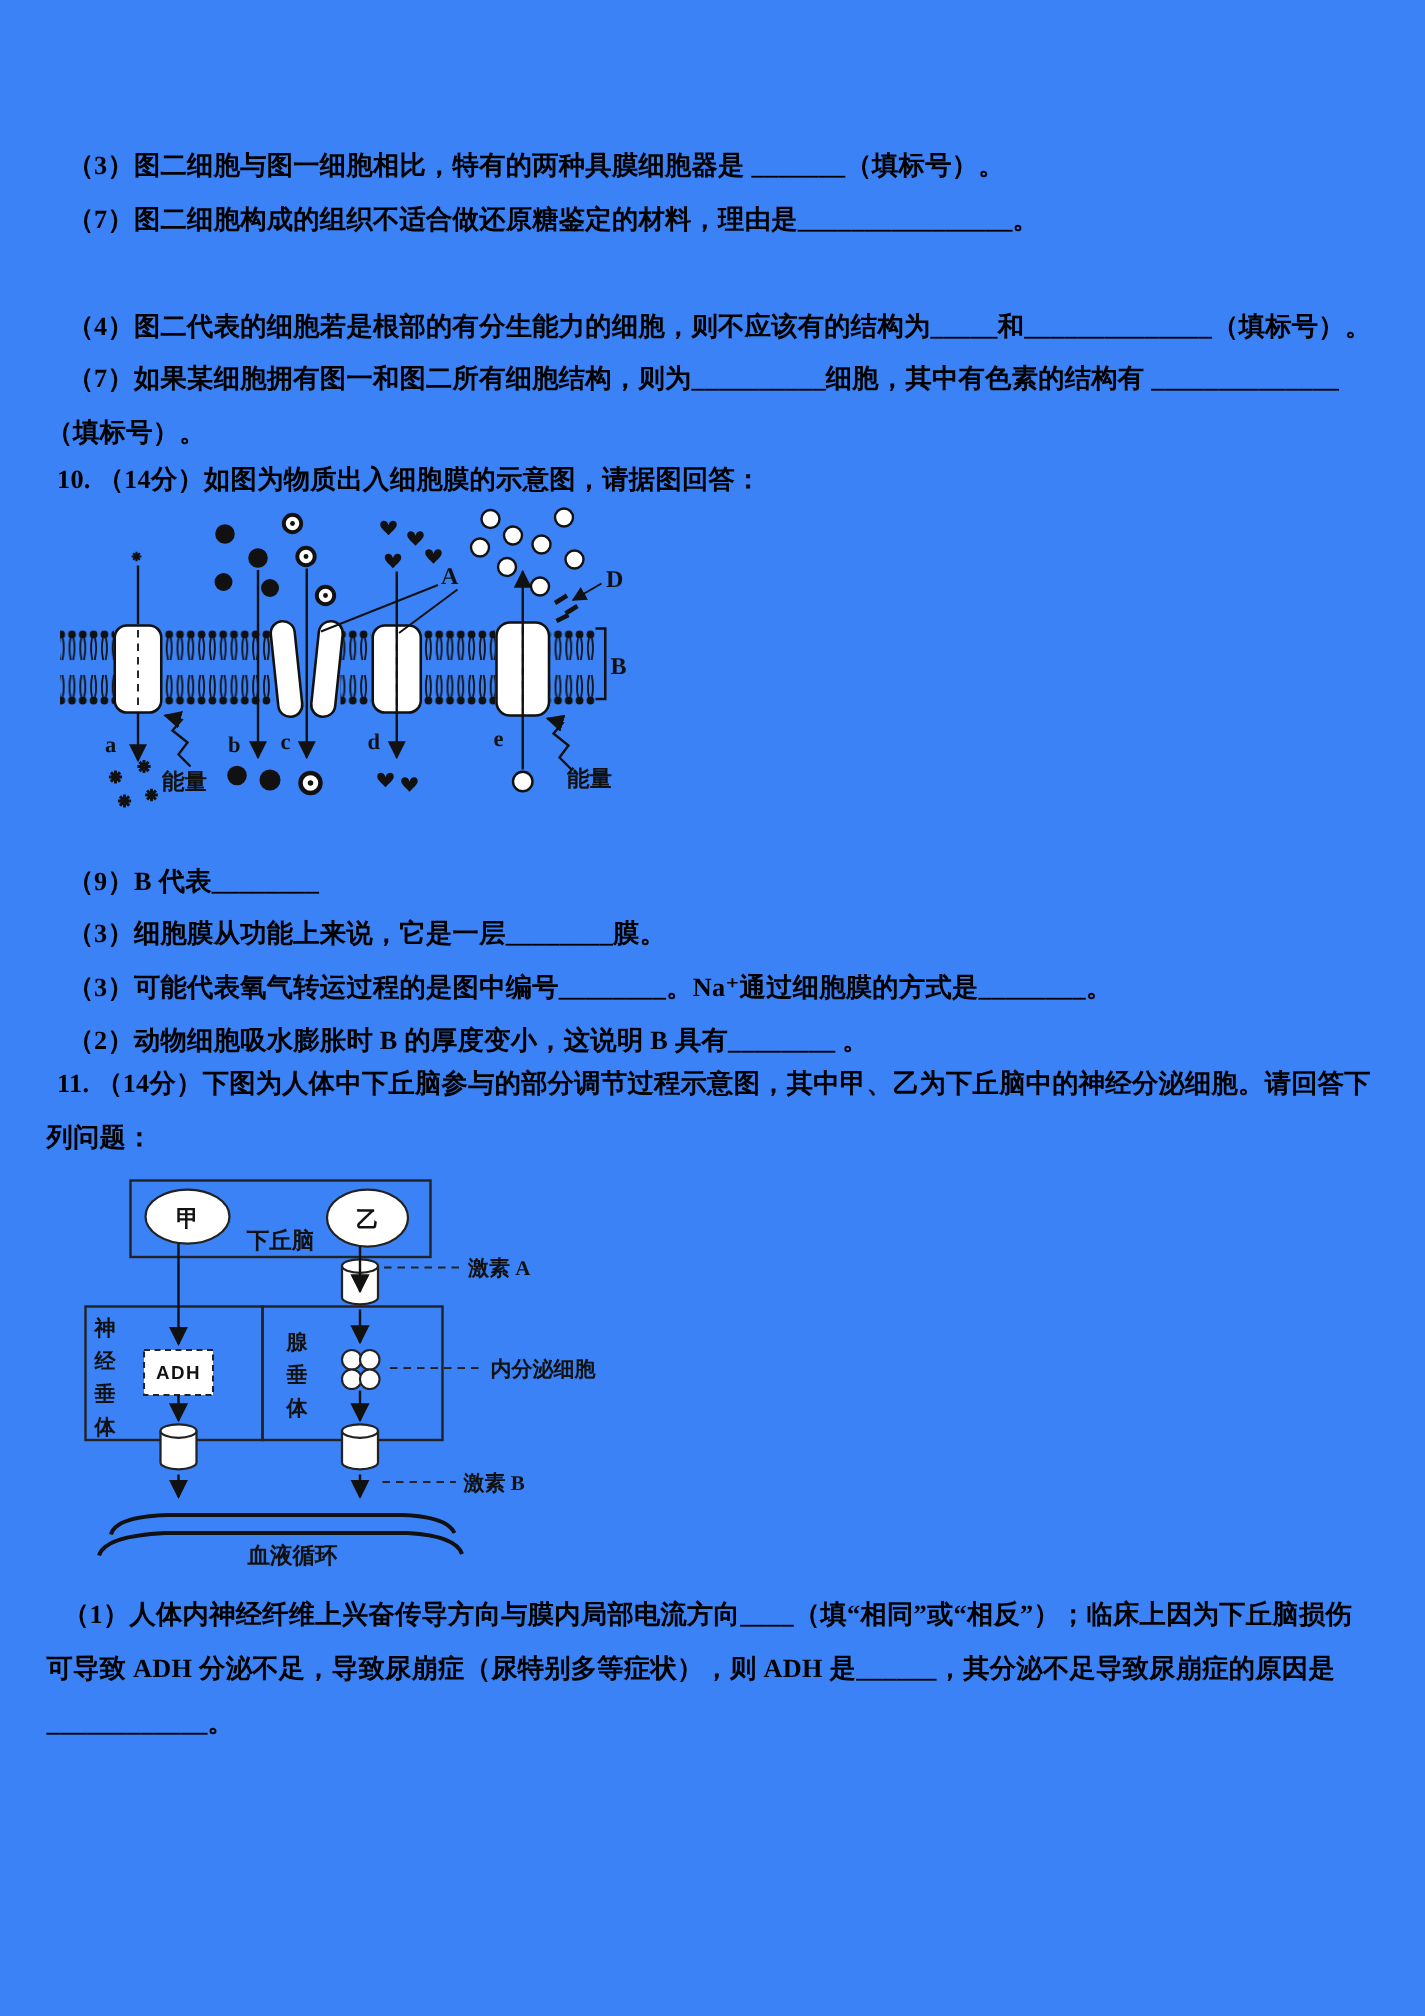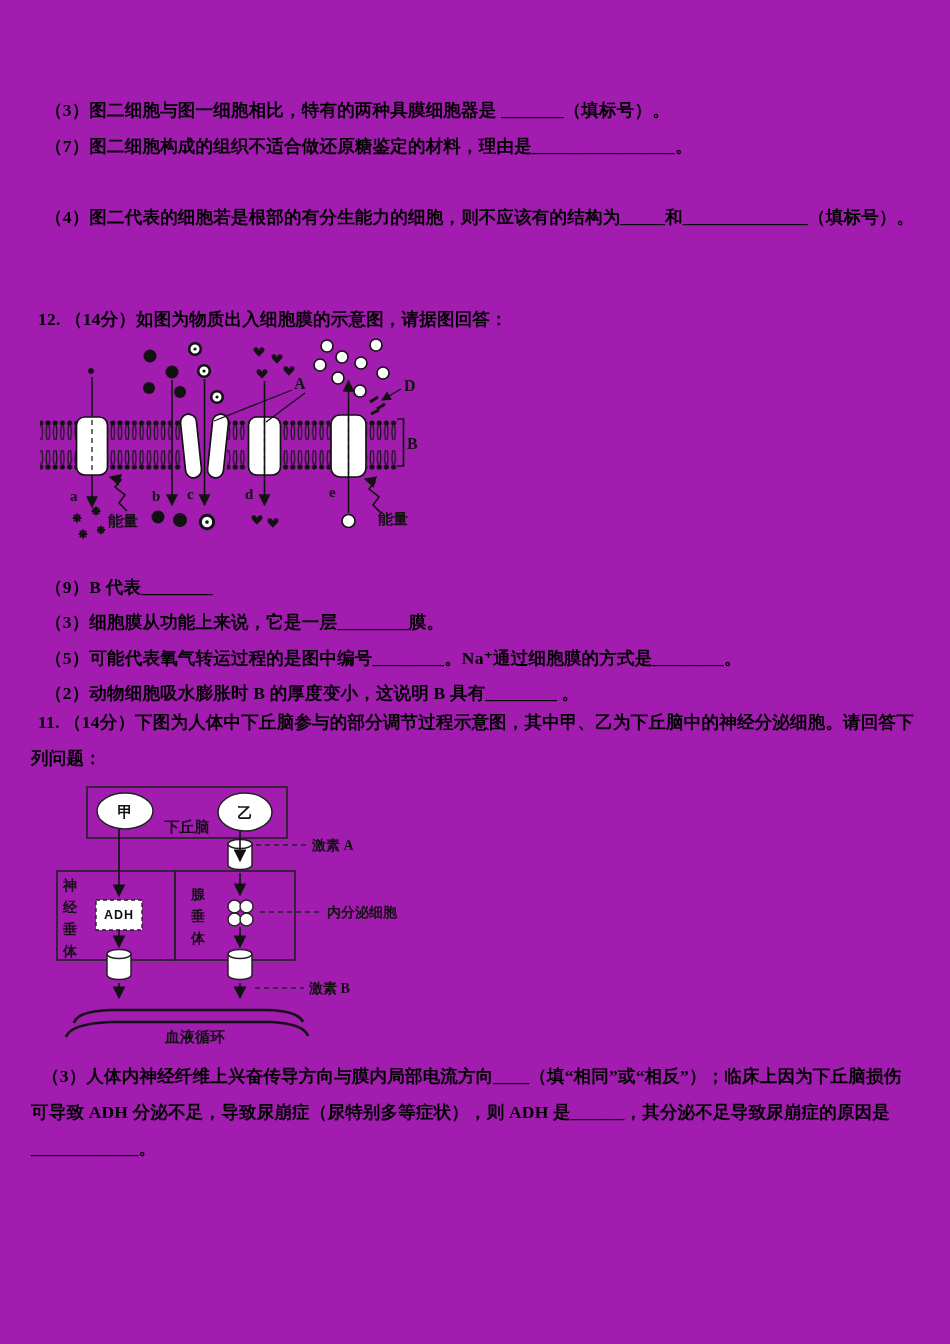--- a/index.html
+++ b/index.html
@@ -1,17 +1,17 @@
 <!DOCTYPE html>
 <html><head>
 <meta charset="utf-8">
 <style>
   html,body{margin:0;padding:0;background:#ffffff;}
   .page{
-    position:relative;width:950px;height:1344px;background:#a21caf;overflow:hidden;
+    position:relative;width:950px;height:1344px;background:#3b82f6;overflow:hidden;
     font-family:"Liberation Serif","DejaVu Serif",serif;
     color:#000;font-size:17.5px;font-weight:bold;
   }
   .para{position:absolute;left:31px;width:884px;line-height:36px;letter-spacing:.2px;white-space:normal;}
   .i14{text-indent:14px}
   .i11{text-indent:11px}
   .i7{text-indent:7px}
   svg{position:absolute;}
   svg text{font-family:"Liberation Serif","DejaVu Serif",serif;fill:#111;}
   .dlbl{font-weight:bold;font-size:15px;}
@@ -21,22 +21,23 @@
   .adh{font-family:"Liberation Sans","DejaVu Sans",sans-serif;font-size:12.5px;letter-spacing:1px;}
 </style>
 </head>
 <body>
 
 <div class="page">
 
   <div class="para i14" style="top:92px">（3）图二细胞与图一细胞相比，特有的两种具膜细胞器是 _______（填标号）。</div>
   <div class="para i14" style="top:127.5px">（7）图二细胞构成的组织不适合做还原糖鉴定的材料，理由是________________。</div>
   <div class="para i14" style="top:198.5px">（4）图二代表的细胞若是根部的有分生能力的细胞，则不应该有的结构为_____和______________（填标号）。</div>
-
-  <div class="para i7" style="top:301px">12. （14分）如图为物质出入细胞膜的示意图，请据图回答：</div>
+  <div class="para i14" style="top:234px">（7）如果某细胞拥有图一和图二所有细胞结构，则为__________细胞，其中有色素的结构有 ______________（填标号）。</div>
+
+  <div class="para i7" style="top:301px">10. （14分）如图为物质出入细胞膜的示意图，请据图回答：</div>
 
   <svg style="left:30px;top:335px" width="400" height="212" viewBox="0 0 400 212">
     <defs>
       <marker id="arr" viewBox="0 0 10 10" refX="9" refY="5" markerWidth="7.5" markerHeight="7.5" orient="auto">
         <path d="M0 0 L10 5 L0 10 Z" fill="#111"></path>
       </marker>
       <pattern id="lipT" x="0" y="85" width="7.2" height="24" patternUnits="userSpaceOnUse">
         <circle cx="3.6" cy="3" r="2.6" fill="#111"></circle>
         <path d="M2.6 5.5 Q1.1 12 2.8 20 M4.6 5.5 Q6.1 12 4.4 20" stroke="#111" stroke-width="1.2" fill="none"></path>
       </pattern>
@@ -157,21 +158,21 @@
     <text x="299" y="162" class="dlbl">e</text>
     <text x="264" y="54" class="dlbl-lg">A</text>
     <text x="377" y="114" class="dlbl-lg">B</text>
     <text x="374" y="56" class="dlbl-lg">D</text>
     <text x="78" y="191" class="cjk15" font-weight="bold">能量</text>
     <text x="348" y="189" class="cjk15" font-weight="bold">能量</text>
   </svg>
 
   <div class="para i14" style="top:569px">（9）B 代表________</div>
   <div class="para i14" style="top:604px">（3）细胞膜从功能上来说，它是一层________膜。</div>
-  <div class="para i14" style="top:640px">（5）可能代表氧气转运过程的是图中编号________。Na⁺通过细胞膜的方式是________。</div>
+  <div class="para i14" style="top:640px">（3）可能代表氧气转运过程的是图中编号________。Na⁺通过细胞膜的方式是________。</div>
   <div class="para i14" style="top:675px">（2）动物细胞吸水膨胀时 B 的厚度变小，这说明 B 具有________ 。</div>
 
   <div class="para i7" style="top:704px">11. （14分）下图为人体中下丘脑参与的部分调节过程示意图，其中甲、乙为下丘脑中的神经分泌细胞。请回答下列问题：</div>
 
   <svg style="left:50px;top:785px" width="362" height="268" viewBox="0 0 362 268">
     <defs>
       <marker id="arr2" viewBox="0 0 10 10" refX="9" refY="5" markerWidth="8" markerHeight="8" orient="auto">
         <path d="M0 0 L10 5 L0 10 Z" fill="#111"></path>
       </marker>
       <g id="cyl2">
@@ -228,15 +229,15 @@
     <line x1="205" y1="203" x2="254" y2="203" stroke="#222" stroke-width="1.4" stroke-dasharray="5 4"></line>
     <text x="259" y="208" class="cjk14">激素 B</text>
 
     <g fill="none" stroke="#111" stroke-width="2.7">
       <path d="M24 238 Q27 226 62 225 L218 225 Q248 226 253 237"></path>
       <path d="M16 252 Q20 239 60 237 L222 237 Q254 239 258 251"></path>
     </g>
     <text x="145" y="257" text-anchor="middle" class="cjk15">血液循环</text>
   </svg>
 
-  <div class="para i11" style="top:1058px">（3）人体内神经纤维上兴奋传导方向与膜内局部电流方向____（填“相同”或“相反”）；临床上因为下丘脑损伤可导致 ADH 分泌不足，导致尿崩症（尿特别多等症状），则 ADH 是______，其分泌不足导致尿崩症的原因是____________。</div>
+  <div class="para i11" style="top:1058px">（1）人体内神经纤维上兴奋传导方向与膜内局部电流方向____（填“相同”或“相反”）；临床上因为下丘脑损伤可导致 ADH 分泌不足，导致尿崩症（尿特别多等症状），则 ADH 是______，其分泌不足导致尿崩症的原因是____________。</div>
 
 </div>
 
 </body></html>

